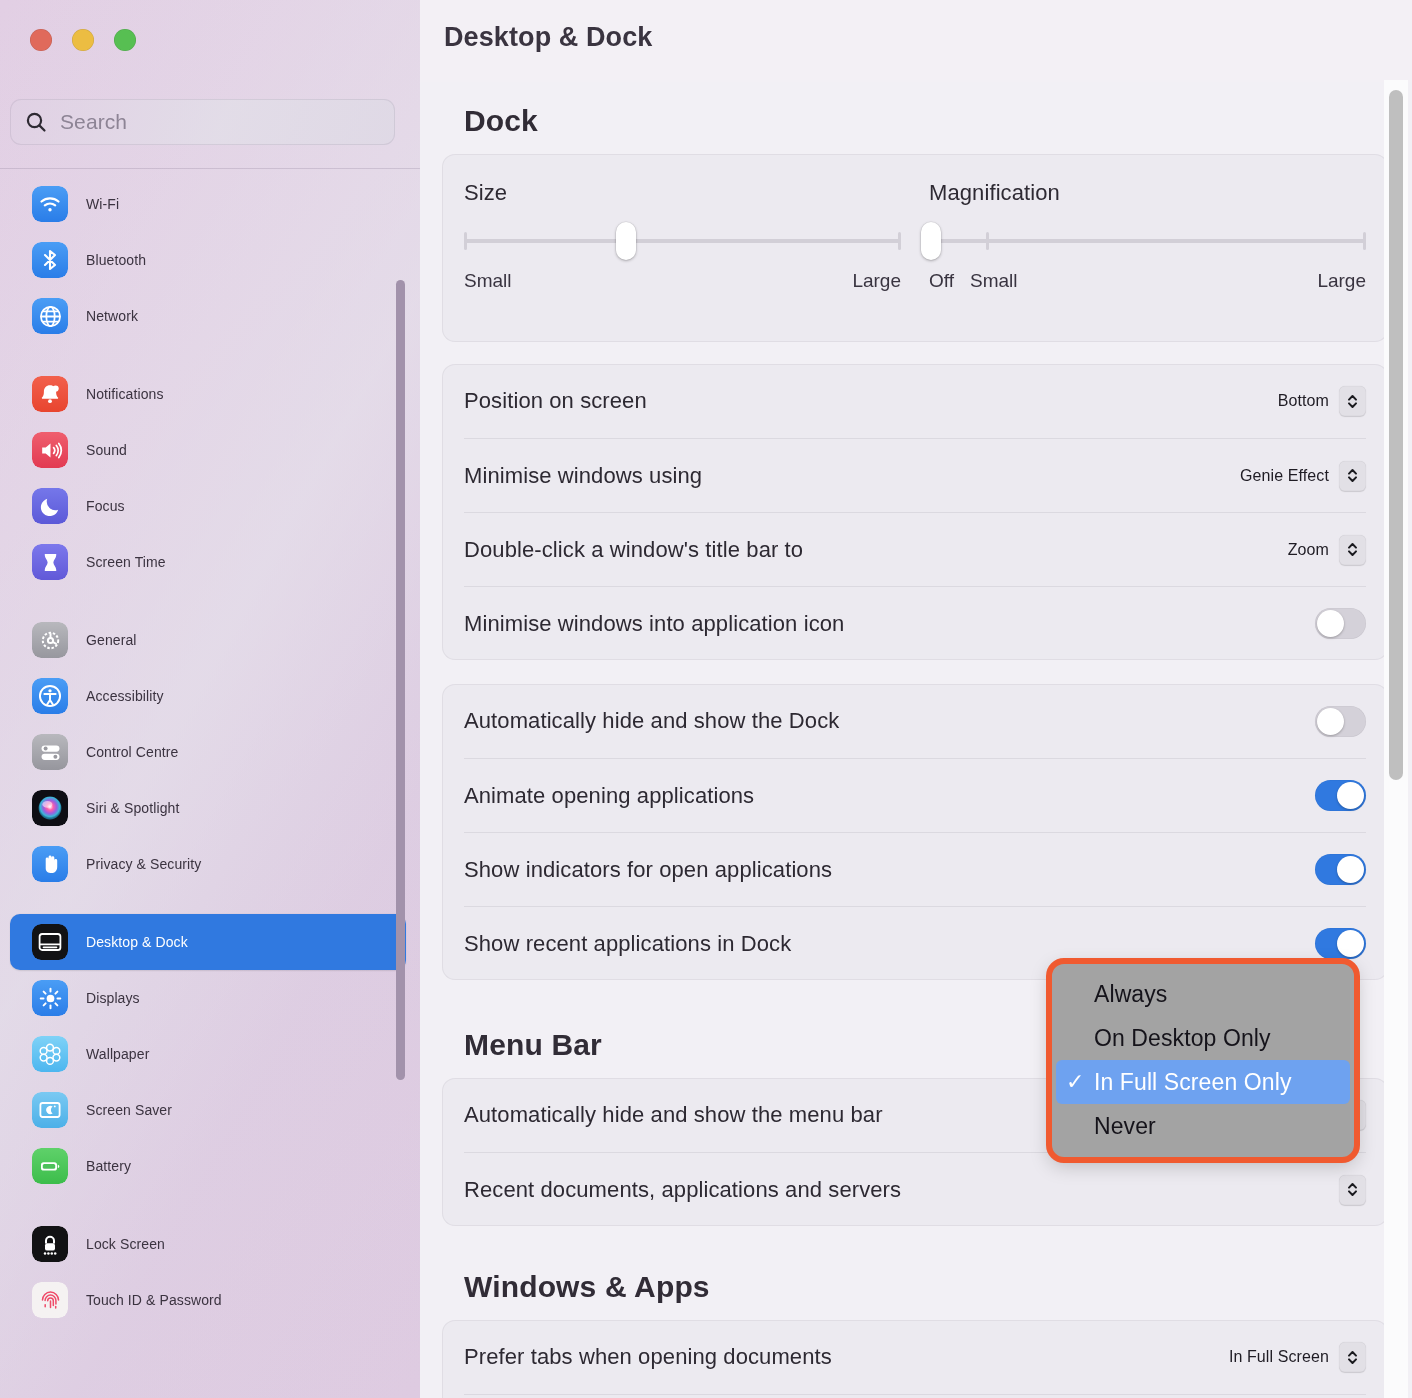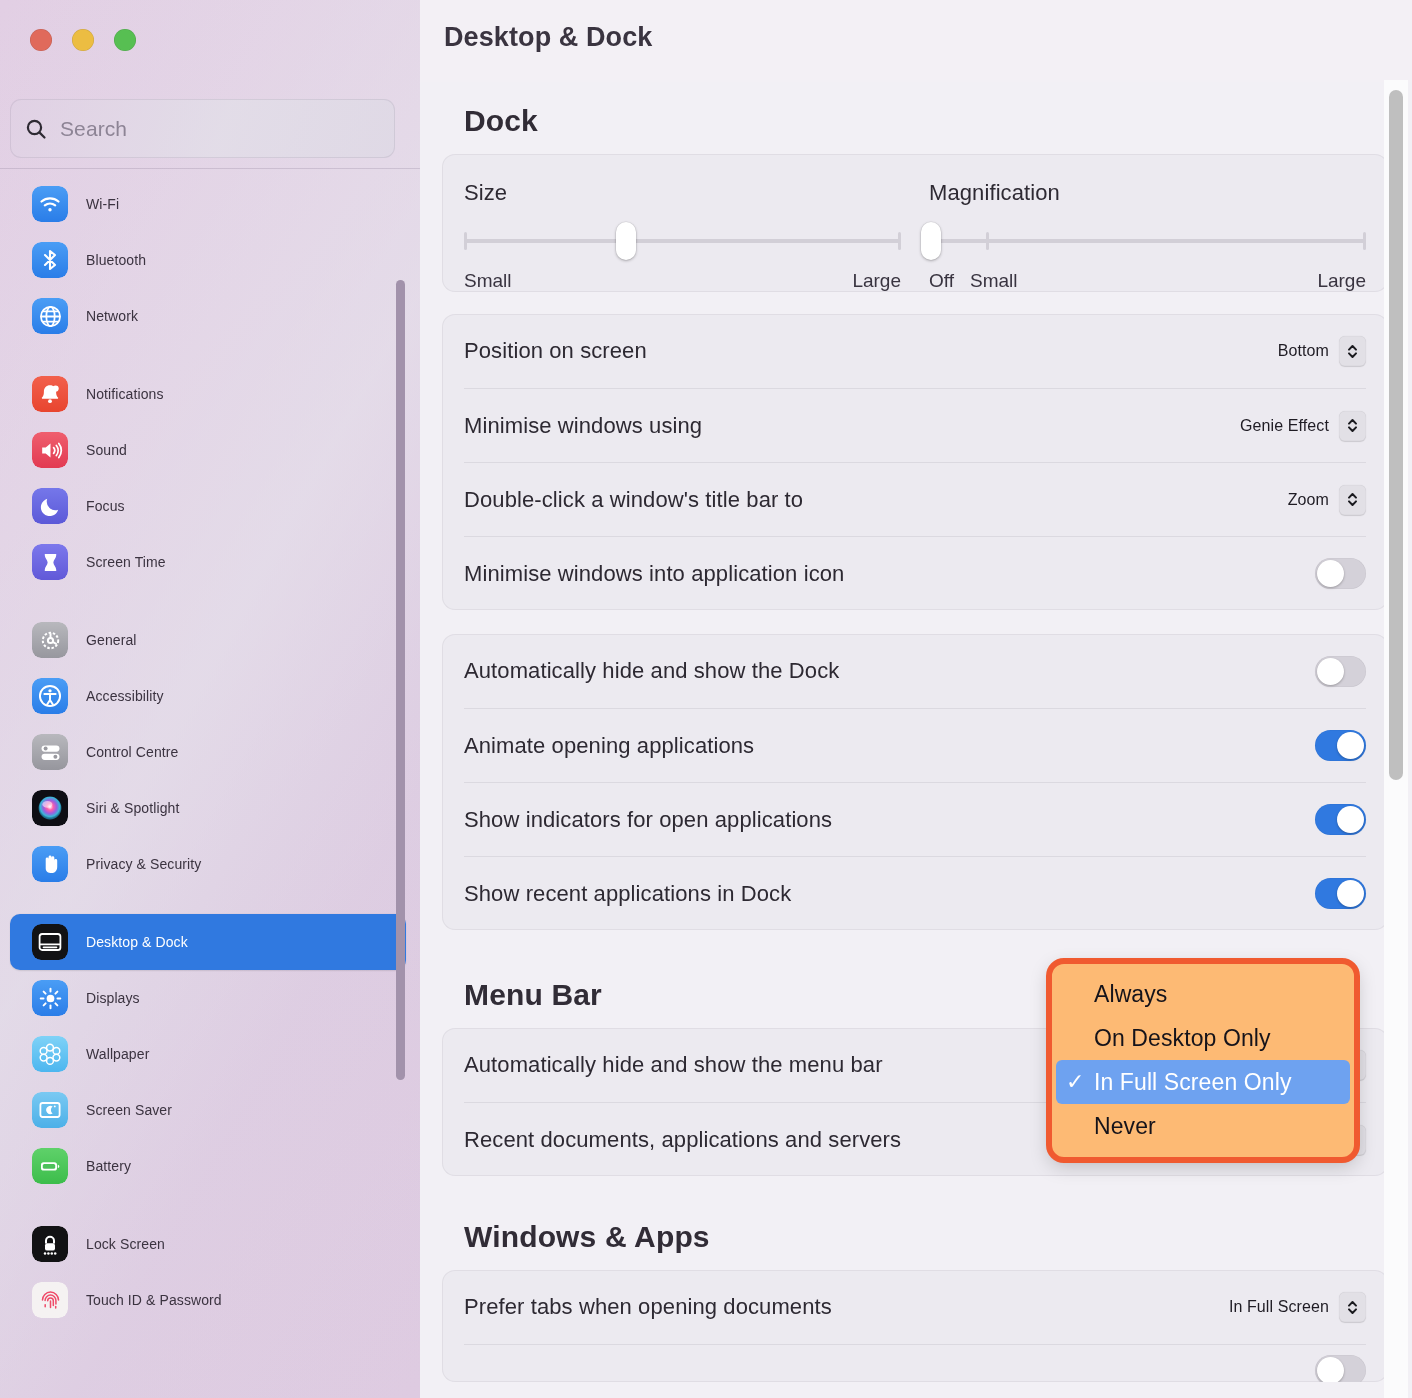--- a/index.html
+++ b/index.html
@@ -32,21 +32,21 @@
     position:absolute; top:29px; left:30px;
     display:flex; gap:20px; z-index:4;
   }
   .light { width:22px; height:22px; border-radius:50%; }
   .light.red   { background:#e06a5b; box-shadow:inset 0 0 0 .5px rgba(0,0,0,.13); }
   .light.amber { background:#ecbd42; box-shadow:inset 0 0 0 .5px rgba(0,0,0,.13); }
   .light.green { background:#57bf52; box-shadow:inset 0 0 0 .5px rgba(0,0,0,.13); }
 
   #searchbox {
     position:absolute; top:99px; left:10px;
-    width:385px; height:59px;
+    width:385px; height:46px;
     border-radius:11px;
     background:linear-gradient(110deg, rgba(224,209,228,.75) 0%, rgba(226,222,232,.82) 55%, rgba(222,217,229,.8) 100%);
     box-shadow:inset 0 0 0 1px rgba(140,125,150,.18);
     display:flex; align-items:center; z-index:4;
   }
   #searchbox .mag { margin-left:14px; margin-right:12px; display:flex; }
   #searchbox .ph {
     font-size:21px; color:#8d8495; letter-spacing:.1px;
   }
 
@@ -119,21 +119,21 @@
     letter-spacing:.15px;
   }
   .card {
     background:#eceaf0;
     border-radius:13px;
     box-shadow:inset 0 0 0 1px rgba(140,135,150,.12);
   }
 
   
   #slider-card {
-    height:138px;
+    height:188px;
     display:flex;
     padding:0 22px;
   }
   .slider-col { flex:1; padding-top:26px; }
   .slider-col.right { padding-left:28px; }
   .slider-label {
     font-size:22px; color:#2e2a33; margin-bottom:22px; letter-spacing:.1px;
   }
   .track-wrap { position:relative; height:26px; }
   .track {
@@ -212,21 +212,21 @@
   }
   #popup-shadow {
     position:absolute; inset:4px;
     border-radius:12px;
     background:#edebf0;
     box-shadow:0 6px 20px rgba(0,0,0,.22), 0 1px 4px rgba(0,0,0,.14);
   }
   #popup {
     position:absolute; inset:4px;
     border-radius:12px;
-    background:#fdba74;
+    background:#a3a3a3;
     padding:10px 0;
     overflow:hidden;
   }
   #popup-ring {
     position:absolute; inset:0;
     border:6px solid #f05a30;
     border-radius:18px;
     pointer-events:none;
   }
   .mitem {

